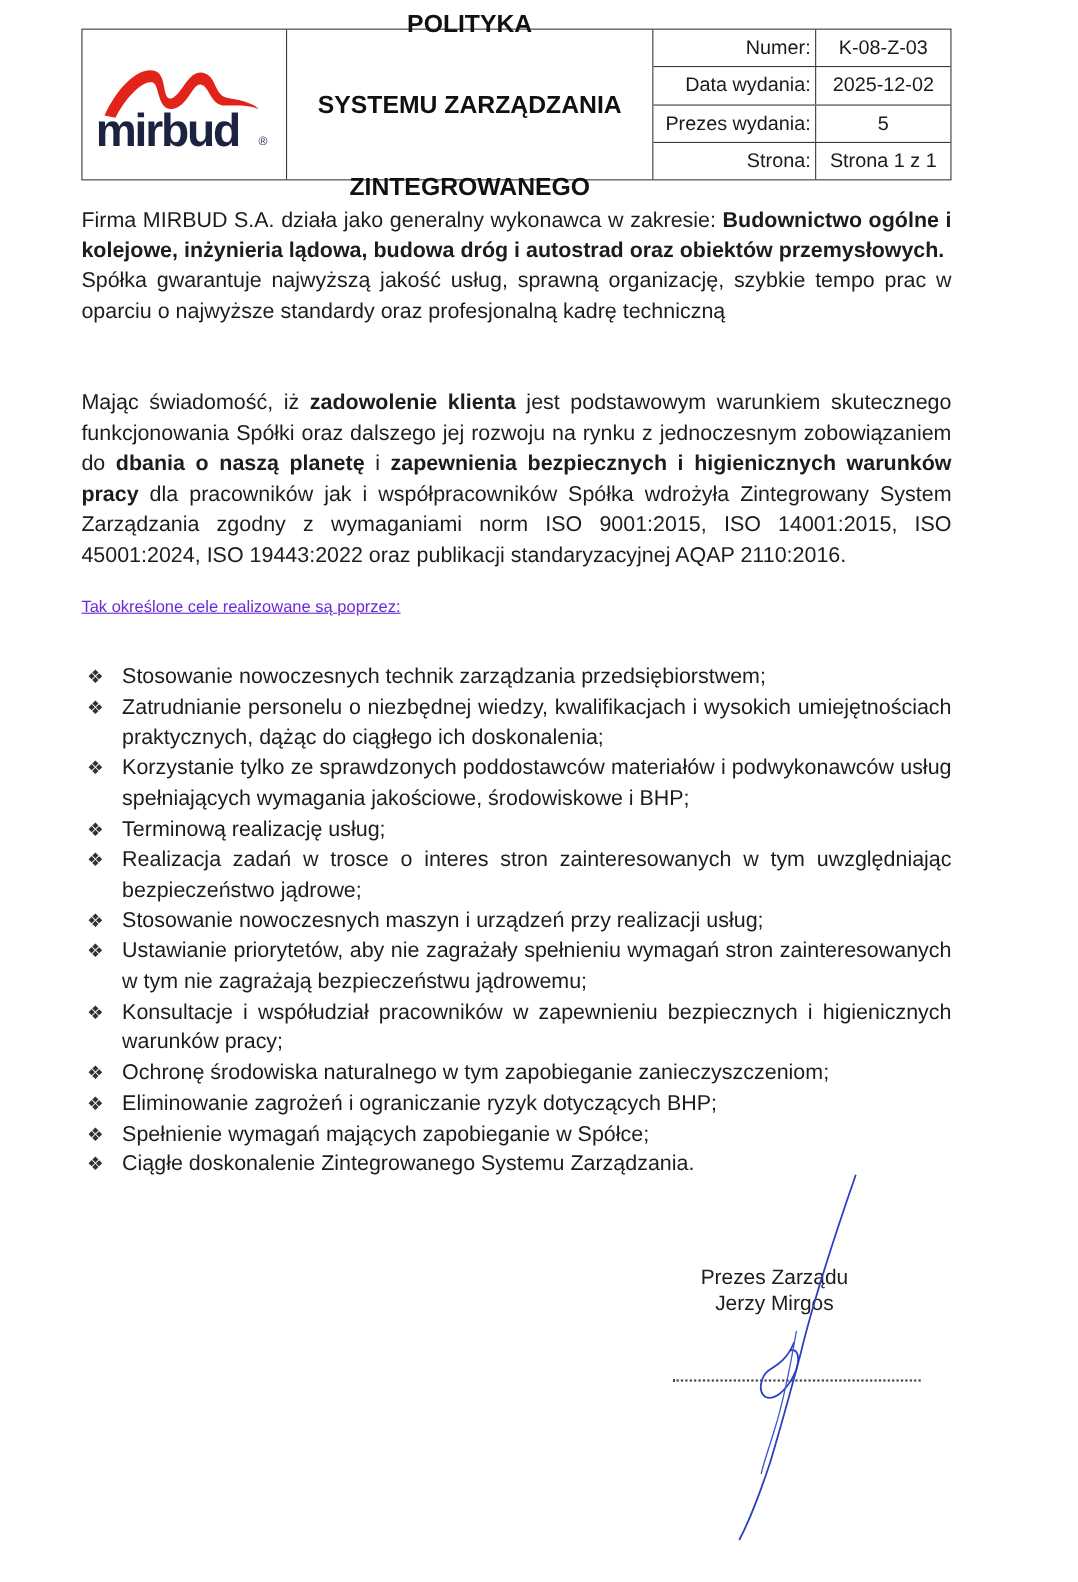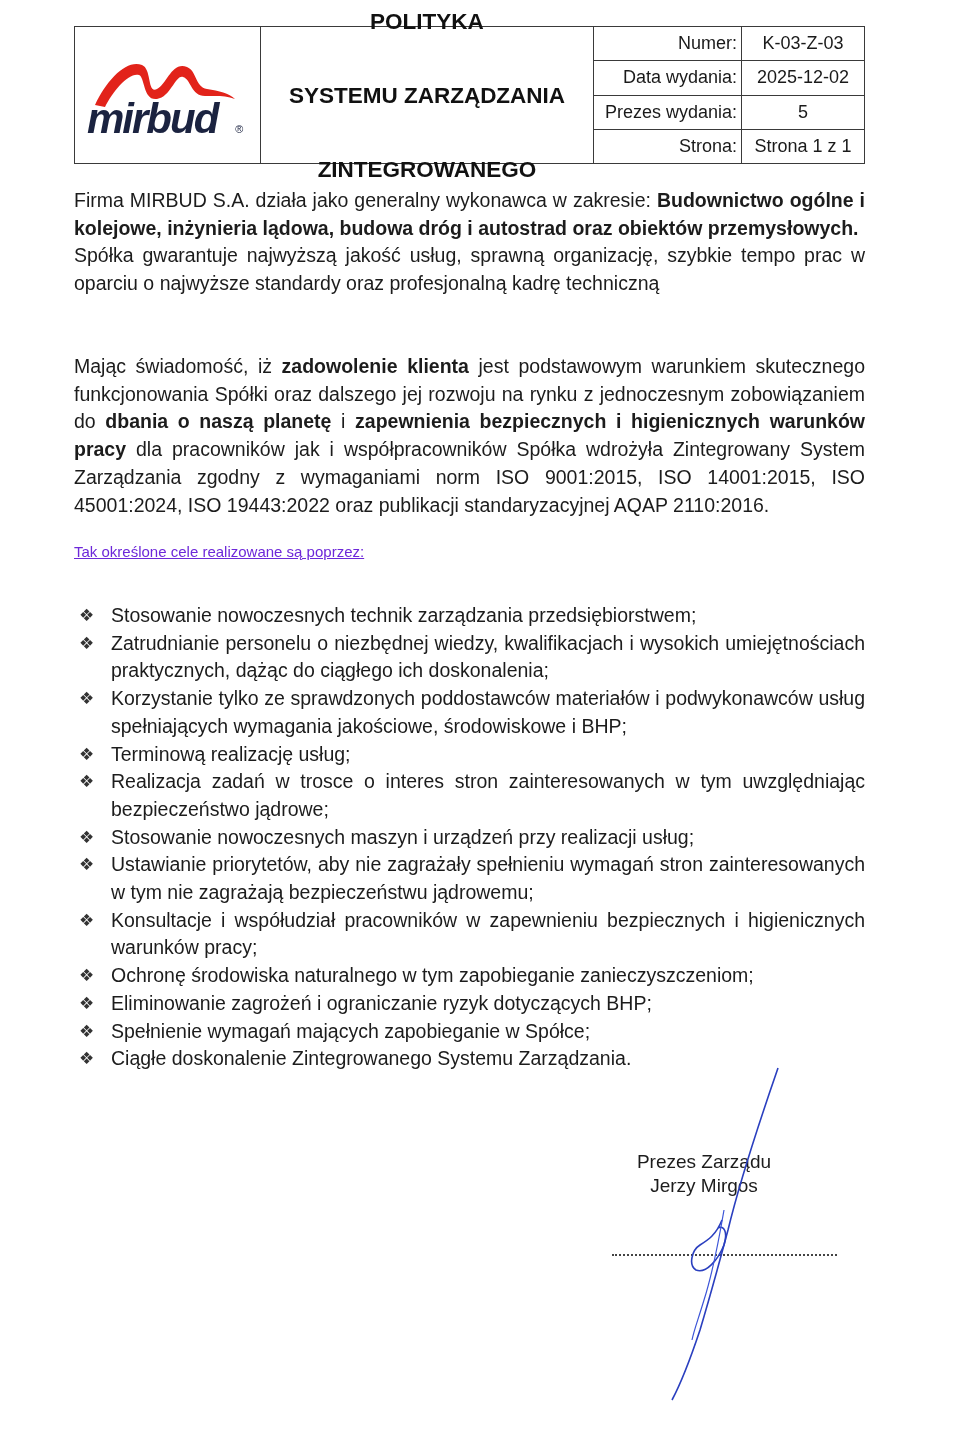--- a/index.html
+++ b/index.html
@@ -4,21 +4,21 @@
 <style>
   * { box-sizing: border-box; margin: 0; padding: 0; }
   html, body { width: 980px; height: 1438px; background: #ffffff; }
   body { position: relative; font-family: "Liberation Sans", sans-serif; color: #1a1a1a; overflow: hidden; }
 
   .header-table {
     position: absolute; left: 74px; top: 26px; width: 791px; height: 138px;
     border: 1.5px solid #3a3a3a; display: flex;
   }
   .logo-cell {
-    width: 186px; height: 100%; border-right: 1.5px solid #3a3a3a; position: relative; font-style: italic;
+    width: 186px; height: 100%; border-right: 1.5px solid #3a3a3a; position: relative;
   }
   .title-cell {
     width: 333px; height: 100%; border-right: 1.5px solid #3a3a3a;
     display: flex; flex-direction: column; justify-content: center; align-items: center;
     font-weight: bold; font-size: 22.5px; line-height: 31px; text-align: center; color: #111; gap: 43px;
   }
   .meta-cell { flex: 1; display: flex; flex-direction: column; }
   .meta-row { flex: 1; display: flex; border-bottom: 1.5px solid #3a3a3a; font-size: 18px; }
   .meta-row:last-child { border-bottom: none; }
   .meta-label { width: 148px; border-right: 1.5px solid #3a3a3a; text-align: right; padding-right: 4px; display: flex; align-items: center; justify-content: flex-end; }
@@ -59,21 +59,21 @@
     <div class="logo-reg">®</div>
   </div>
   <div class="title-cell">
     <div>POLITYKA</div>
     <div>SYSTEMU ZARZĄDZANIA</div>
     <div>ZINTEGROWANEGO</div>
   </div>
   <div class="meta-cell">
     <div class="meta-row">
       <div class="meta-label">Numer:</div>
-      <div class="meta-value">K-03-Z-03</div>
+      <div class="meta-value">K-08-Z-03</div>
     </div>
     <div class="meta-row">
       <div class="meta-label">Data wydania:</div>
       <div class="meta-value">2025-12-02</div>
     </div>
     <div class="meta-row">
       <div class="meta-label">Prezes wydania:</div>
       <div class="meta-value">5</div>
     </div>
     <div class="meta-row">

